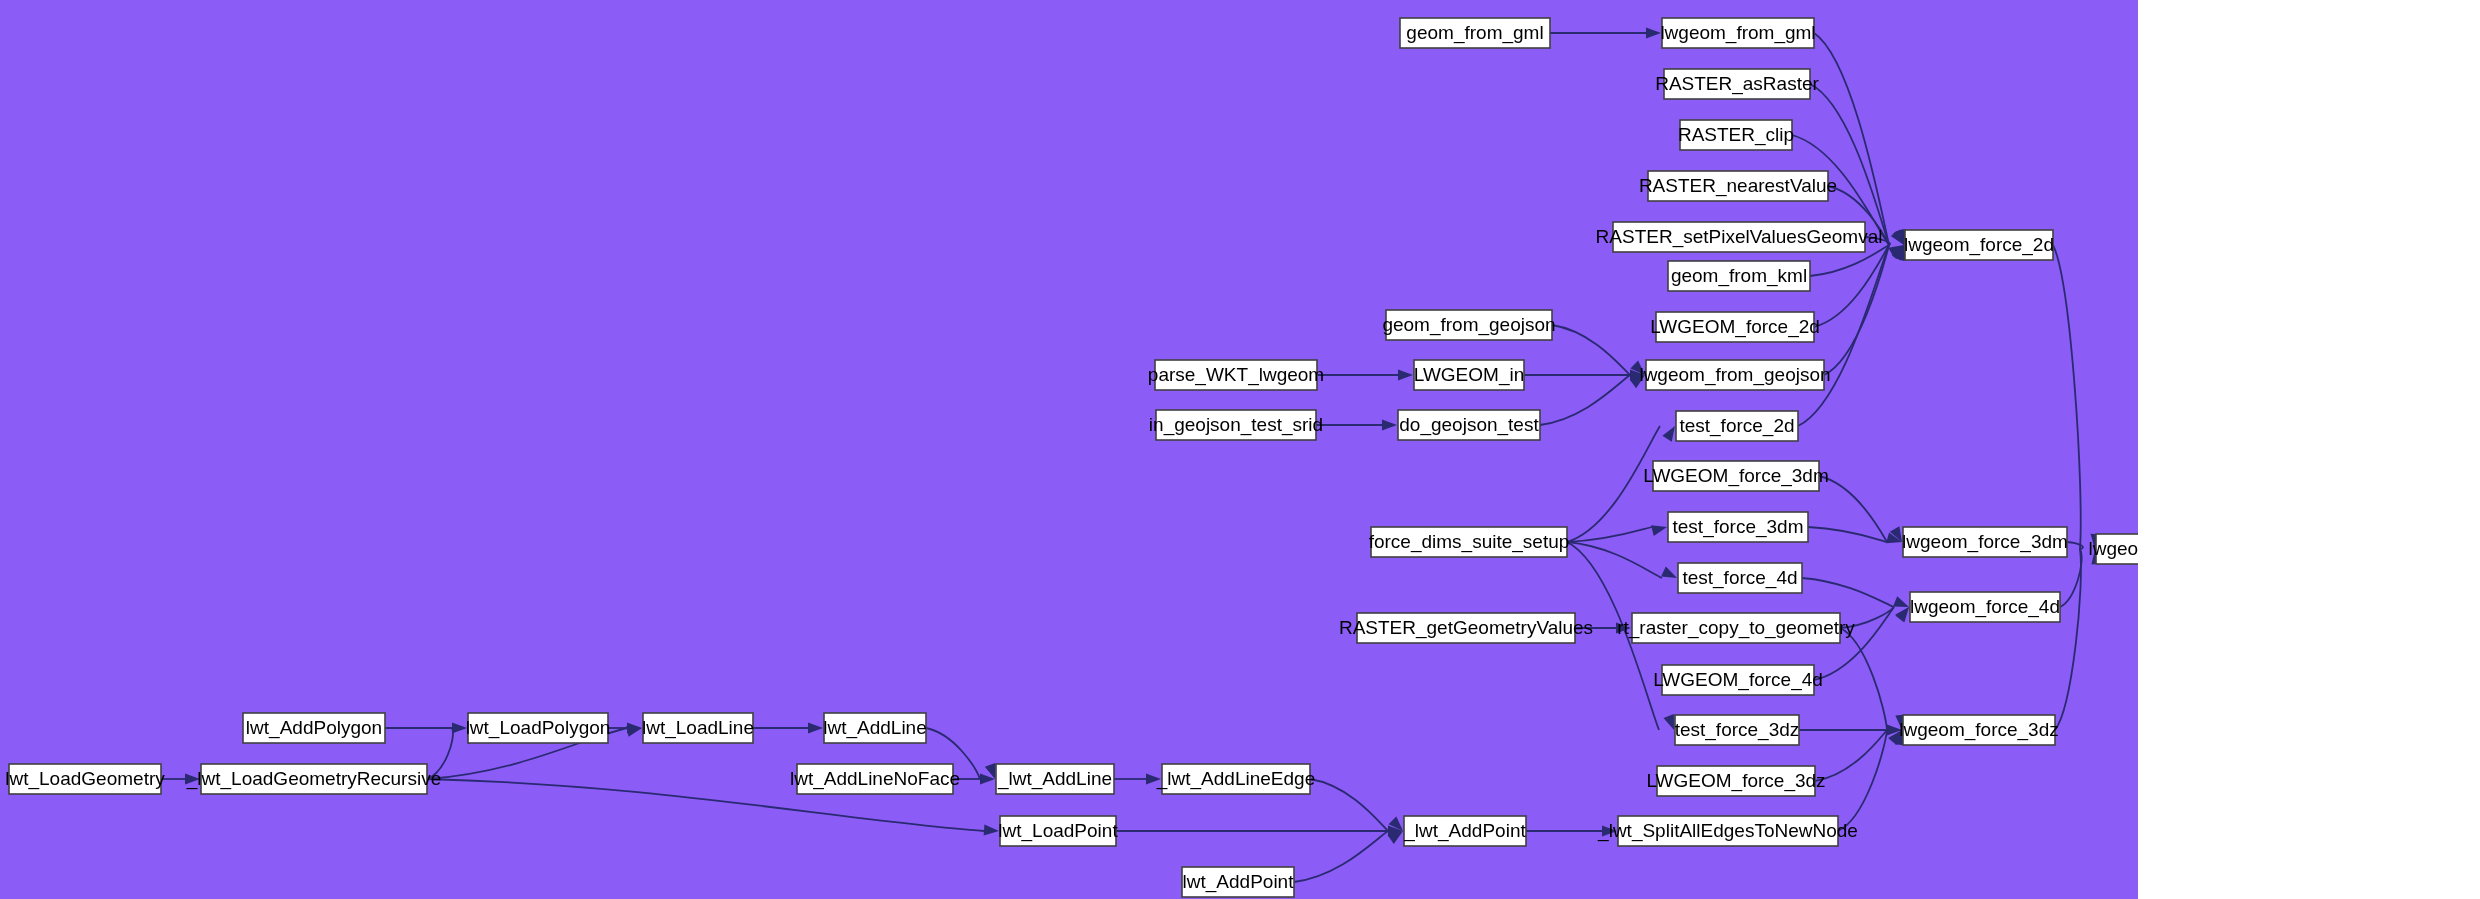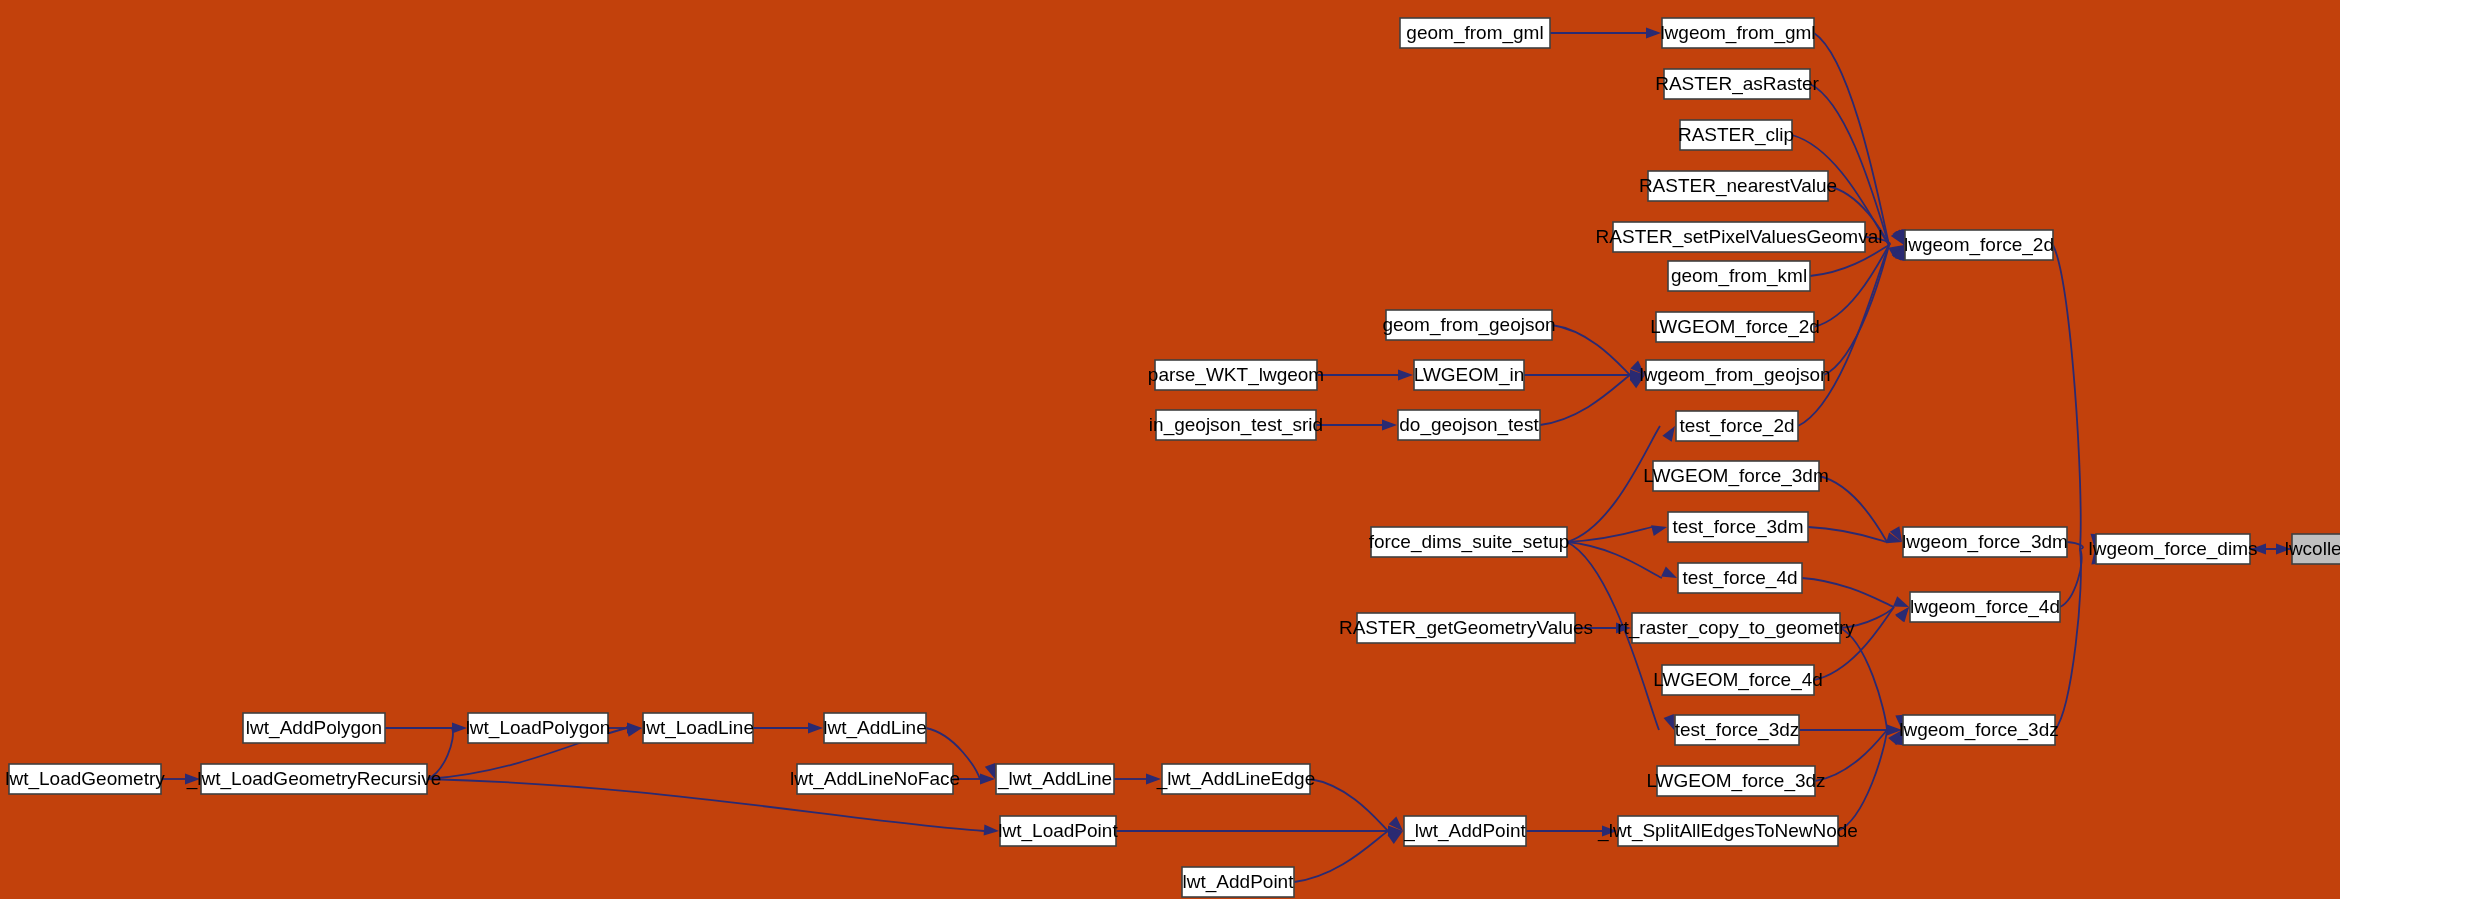--- a/index.html
+++ b/index.html
@@ -5,23 +5,23 @@
   html, body {
     margin: 0;
     padding: 0;
     background: #ffffff;
   }
   body {
     font-family: "Liberation Sans", sans-serif;
   }
   #graph-root {
     position: relative;
-    width: 2340px;
+    width: 2138px;
     height: 899px;
-    background: #c2410c;
+    background: #8b5cf6;
     overflow: hidden;
   }
   svg.callgraph {
     display: block;
     width: 2480px;
     height: 899px;
   }
   .node-rect {
     fill: #ffffff;
     stroke: #404040;

